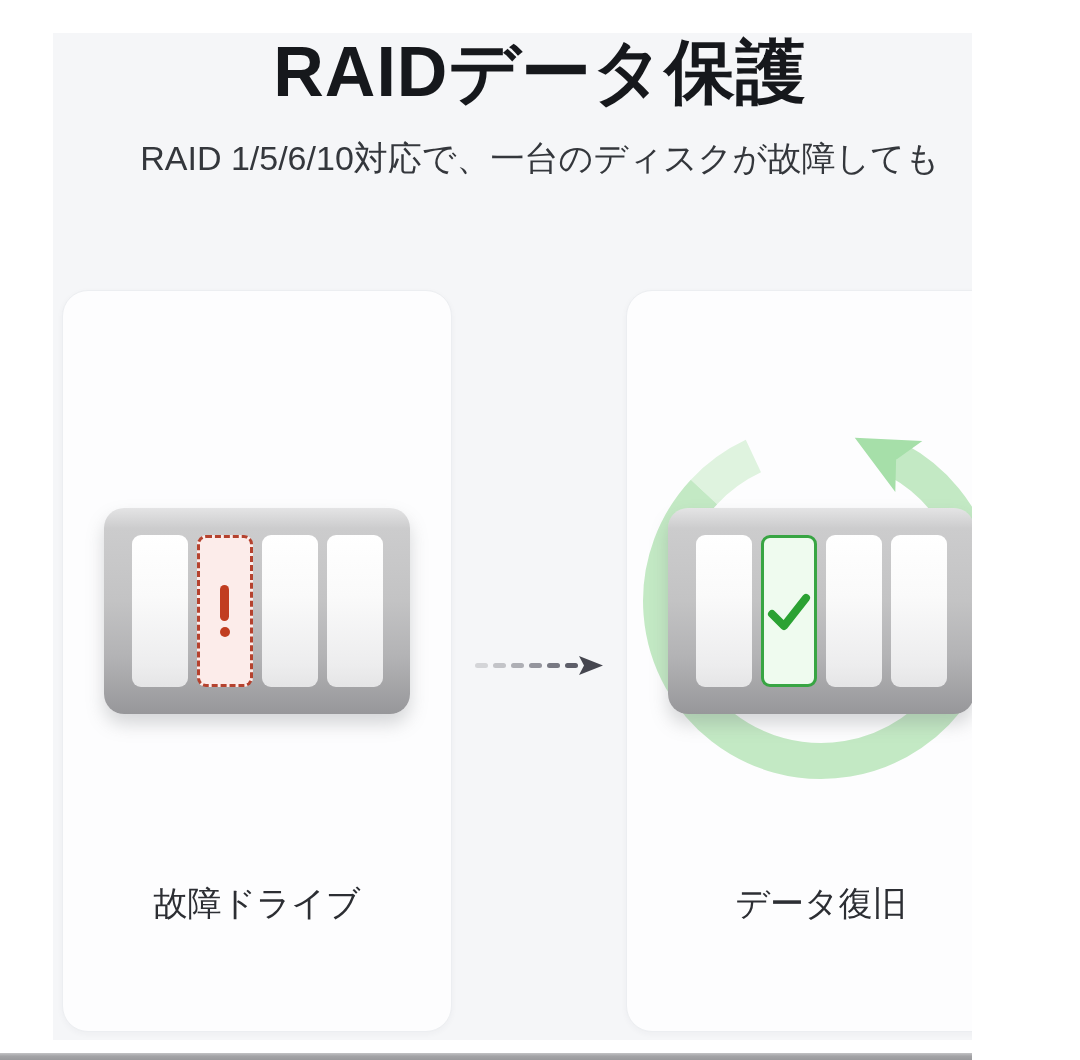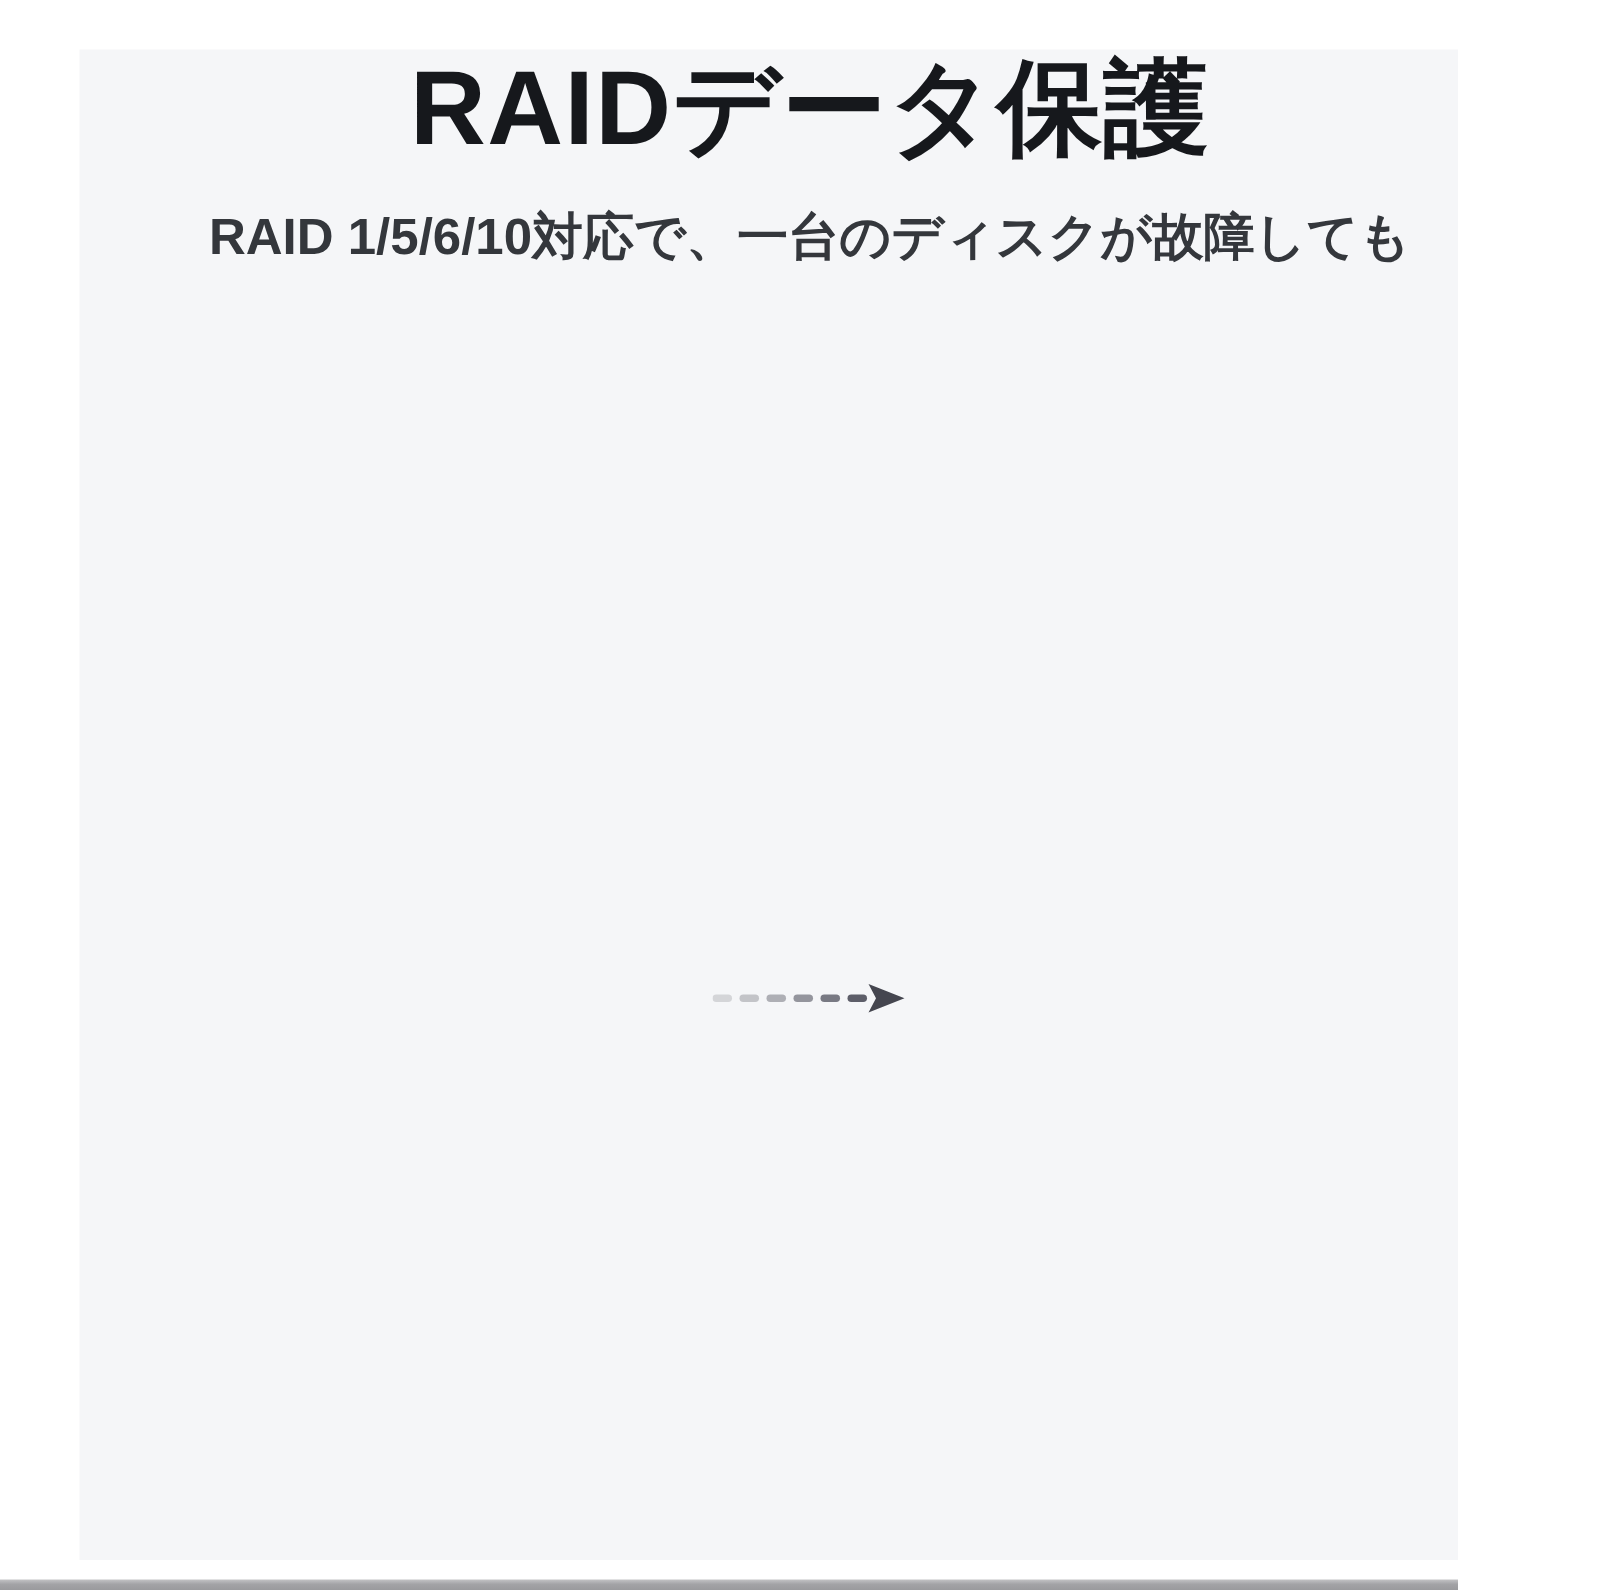--- a/index.html
+++ b/index.html
@@ -12,21 +12,21 @@
     background:#f5f6f8;
   }
 
   .title {
     margin-top:2px; text-align:center;
     font-size:70px; font-weight:800; letter-spacing:1px;
     color:#16181c; line-height:1.08;
   }
   .subtitle {
     margin-top:24px; text-align:center;
-    font-size:34px; font-weight:700; color:#34373c; line-height:1.36;
+    font-size:34px; font-weight:400; color:#34373c; line-height:1.36;
   }
 
   .card {
     position:absolute; top:257px; width:390px; height:742px;
     background:#fdfdfe; border:1px solid #eceef1; border-radius:26px;
     box-shadow:0 2px 6px rgba(40,50,70,0.04);
     overflow:hidden;
   }
   .card-left  { left:9px; }
   .card-right { left:573px; }
@@ -73,28 +73,64 @@
 <body>
 
 <div class="page">
   <div class="photo-area">
 
     <h1 class="title">RAIDデータ保護</h1>
     <p class="subtitle">
       <span>RAID 1/5/6/10対応で、一台のディスクが故障しても</span><br>
     </p>
 
+    <div class="card card-left">
+      <div class="enclosure">
+        <div class="bay"></div>
+        <div class="bay bay-failed">
+          <div class="excl">
+            <div class="excl-bar"></div>
+            <div class="excl-dot"></div>
+          </div>
+        </div>
+        <div class="bay"></div>
+        <div class="bay"></div>
+      </div>
+      <div class="card-label">故障ドライブ</div>
+    </div>
 
     <svg class="connector" viewBox="0 0 130 28" xmlns="http://www.w3.org/2000/svg">
       <rect x="0" y="11" width="13" height="5" rx="2.5" fill="#d4d5d8"></rect>
       <rect x="18" y="11" width="13" height="5" rx="2.5" fill="#c3c4c8"></rect>
       <rect x="36" y="11" width="13" height="5" rx="2.5" fill="#aeafb5"></rect>
       <rect x="54" y="11" width="13" height="5" rx="2.5" fill="#94959d"></rect>
       <rect x="72" y="11" width="13" height="5" rx="2.5" fill="#787983"></rect>
       <rect x="90" y="11" width="13" height="5" rx="2.5" fill="#5d5e69"></rect>
       <polygon points="104,4 128,13.5 104,23 109,13.5" fill="#45464f"></polygon>
     </svg>
 
+    <div class="card card-right">
+      <svg class="ring-svg" viewBox="0 0 400 400" xmlns="http://www.w3.org/2000/svg">
+        <defs>
+          <marker id="rhead" viewBox="0 0 20 20" refX="5" refY="10" markerWidth="72" markerHeight="72" markerUnits="userSpaceOnUse" orient="auto">
+            <path d="M1,2 L18,10 L1,18 L5,10 Z" fill="#a6dfa9"></path>
+          </marker>
+        </defs>
+        <path d="M 132.4 55.0 A 160 160 0 0 0 83.0 90.9" fill="none" stroke="#dff3df" stroke-width="36"></path>
+        <path d="M 83.0 90.9 A 160 160 0 1 0 275.1 58.7" fill="none" stroke="#c3e9c4" stroke-width="36" marker-end="url(#rhead)"></path>
+      </svg>
+      <div class="enclosure">
+        <div class="bay"></div>
+        <div class="bay bay-ok">
+          <svg width="48" height="44" viewBox="0 0 48 44">
+            <path d="M7 25 L19 37 L41 9" fill="none" stroke="#2ba233" stroke-width="8" stroke-linecap="round" stroke-linejoin="round"></path>
+          </svg>
+        </div>
+        <div class="bay"></div>
+        <div class="bay"></div>
+      </div>
+      <div class="card-label">データ復旧</div>
+    </div>
 
   </div>
 
   <div class="bottom-bar"></div>
 </div>
 
 </body></html>

